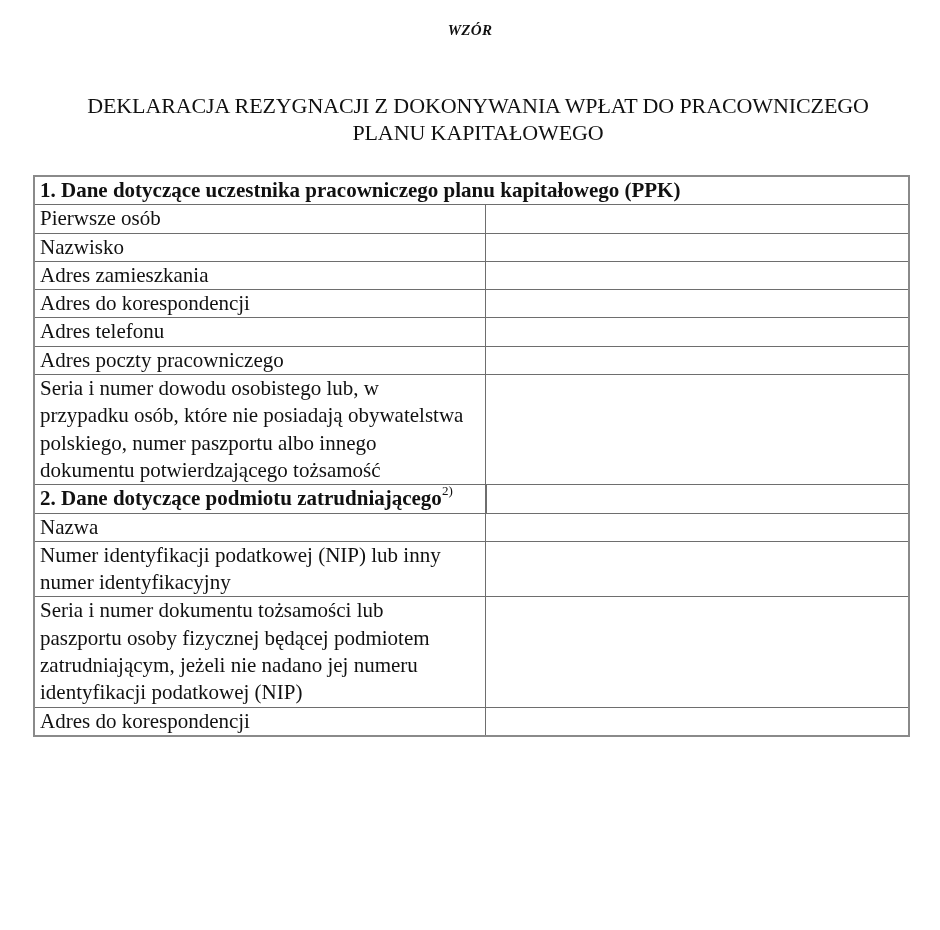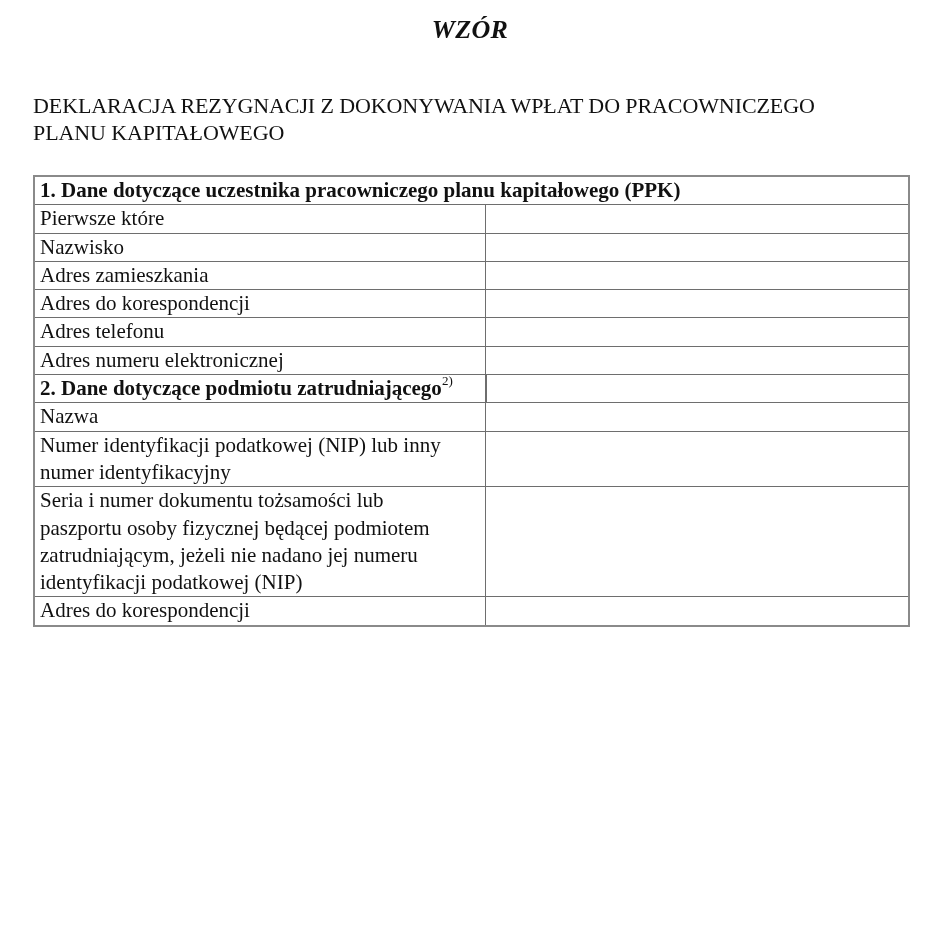--- a/index.html
+++ b/index.html
@@ -16,32 +16,33 @@
       color: #111111;
     }
     .wzor {
       position: absolute;
       top: 15px;
       left: 0;
       width: 940px;
       text-align: center;
       font-weight: bold;
       font-style: italic;
-      font-size: 26px;
+      font-size: 15px;
       line-height: 30px;
       letter-spacing: 0.3px;
     }
     .doc-title {
       position: absolute;
       top: 92px;
       left: 33px;
       width: 890px;
       font-size: 22px;
       line-height: 27px;
       letter-spacing: -0.1px;
+      text-align: center;
     }
     .doc-title div { white-space: nowrap; }
     table.form {
       position: absolute;
       top: 175px;
       left: 33px;
       width: 875px;
       border-collapse: collapse;
       table-layout: fixed;
       border: 2px solid #8a8a8a;
@@ -102,41 +103,45 @@
       <col class="c2">
     </colgroup>
   <tbody>
 
     <tr>
       <td class="section" colspan="2">
         <span>1. Dane dotyczące uczestnika pracowniczego planu kapitałowego (PPK)</span>
       </td>
     </tr>
     <tr>
-      <td>Pierwsze które</td>
+      <td>Pierwsze osób</td>
       <td class="value"></td>
     </tr>
     <tr>
       <td>Nazwisko</td>
       <td class="value"></td>
     </tr>
     <tr>
       <td>Adres zamieszkania</td>
       <td class="value"></td>
     </tr>
     <tr>
       <td>Adres do korespondencji</td>
       <td class="value"></td>
     </tr>
     <tr>
       <td>Adres telefonu</td>
       <td class="value"></td>
     </tr>
     <tr>
-      <td>Adres numeru elektronicznej</td>
+      <td>Adres poczty pracowniczego</td>
+      <td class="value"></td>
+    </tr>
+    <tr>
+      <td>Seria i numer dowodu osobistego lub, w przypadku osób, które nie posiadają obywatelstwa polskiego, numer paszportu albo innego dokumentu potwierdzającego tożsamość</td>
       <td class="value"></td>
     </tr>
 
     <tr>
       <td class="section" colspan="2">
         <div class="divider-overlay"></div>
         <span class="section-wrap">
           <span>2. Dane dotyczące podmiotu zatrudniającego</span><sup>2)</sup>
         </span>
       </td>

